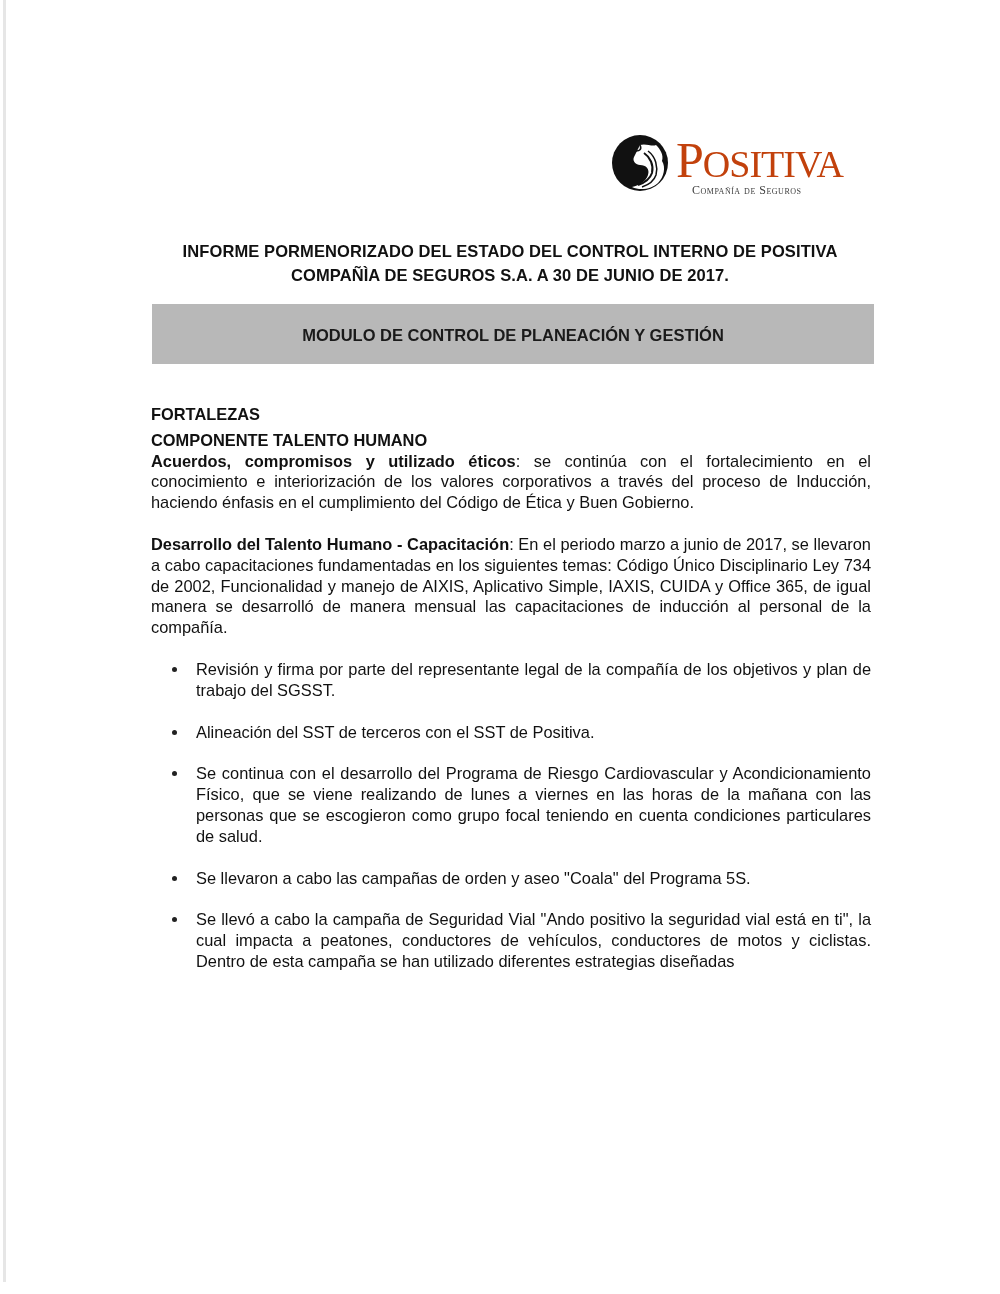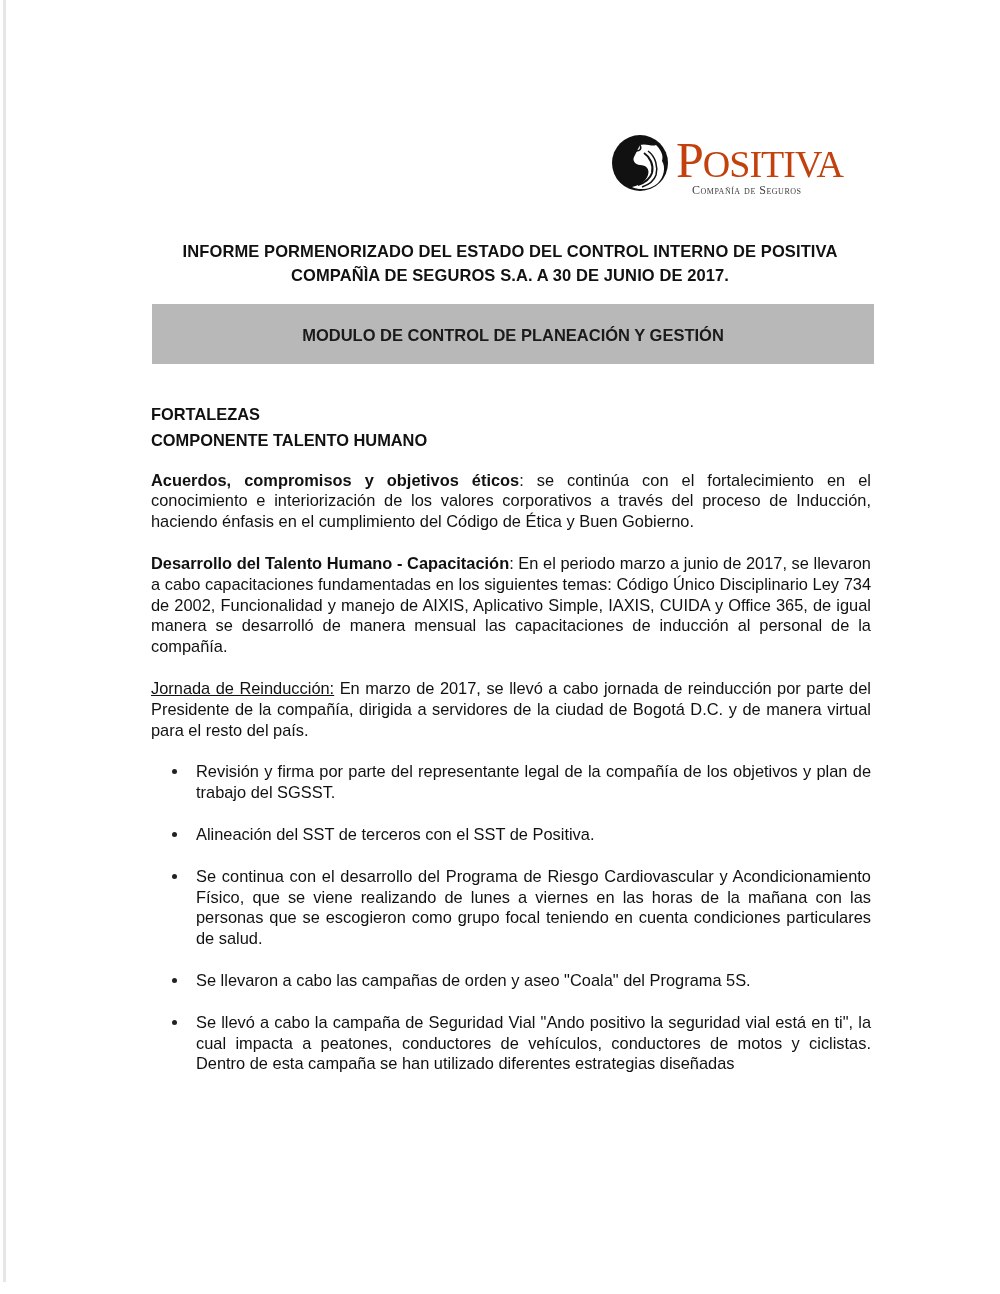--- a/index.html
+++ b/index.html
@@ -95,21 +95,21 @@
       top: 404px;
       width: 720px;
       font-size: 16.4px;
       line-height: 20.8px;
     }
     .h {
       font-weight: bold;
       margin: 0;
     }
     .h1 { margin-bottom: 5px; }
-    .h2 { margin-bottom: 19px; }
+    .h2 { }
     .para {
       margin: 0 0 21px 0;
       text-align: justify;
     }
     .para b { font-weight: bold; }
     .u { text-decoration: underline; }
     .bullets {
       list-style: none;
       margin: 0;
       padding: 0;
@@ -153,25 +153,24 @@
 </div>
 
 <div class="band">
   <span class="band-label">MODULO DE CONTROL DE PLANEACIÓN Y GESTIÓN</span>
 </div>
 
 <div class="content">
   <p class="h h1">FORTALEZAS</p>
   <p class="h h2">COMPONENTE TALENTO HUMANO</p>
 
-  <p class="para"><b>Acuerdos, compromisos y objetivos éticos</b><span>: se continúa con el fortalecimiento en el conocimiento e interiorización de los valores corporativos a través del proceso de Inducción, haciendo énfasis en el cumplimiento del Código de Ética y Buen Gobierno.</span></p>
+  <p class="para"><b>Acuerdos, compromisos y utilizado éticos</b><span>: se continúa con el fortalecimiento en el conocimiento e interiorización de los valores corporativos a través del proceso de Inducción, haciendo énfasis en el cumplimiento del Código de Ética y Buen Gobierno.</span></p>
 
   <p class="para"><b>Desarrollo del Talento Humano - Capacitación</b><span>: En el periodo marzo a junio de 2017, se llevaron a cabo capacitaciones fundamentadas en los siguientes temas: Código Único Disciplinario Ley 734 de 2002, Funcionalidad y manejo de AIXIS, Aplicativo Simple, IAXIS, CUIDA y Office 365, de igual manera se desarrolló de manera mensual las capacitaciones de inducción al personal de la compañía.</span></p>
 
-  <p class="para"><span class="u">Jornada de Reinducción:</span><span> En marzo de 2017, se llevó a cabo jornada de reinducción por parte del Presidente de la compañía, dirigida a servidores de la ciudad de Bogotá D.C. y de manera virtual para el resto del país.</span></p>
 
 
   <ul class="bullets">
     <li><span class="bullet-dot"></span><span>Revisión y firma por parte del representante legal de la compañía de los objetivos y plan de trabajo del SGSST.</span></li>
     <li><span class="bullet-dot"></span><span>Alineación del SST de terceros con el SST de Positiva.</span></li>
     <li><span class="bullet-dot"></span><span>Se continua con el desarrollo del Programa de Riesgo Cardiovascular y Acondicionamiento Físico, que se viene realizando de lunes a viernes en las horas de la mañana con las personas que se escogieron como grupo focal teniendo en cuenta condiciones particulares de salud.</span></li>
     <li><span class="bullet-dot"></span><span>Se llevaron a cabo las campañas de orden y aseo "Coala" del Programa 5S.</span></li>
     <li><span class="bullet-dot"></span><span>Se llevó a cabo la campaña de Seguridad Vial "Ando positivo la seguridad vial está en ti", la cual impacta a peatones, conductores de vehículos, conductores de motos y ciclistas. Dentro de esta campaña se han utilizado diferentes estrategias diseñadas</span></li>
   </ul>
 </div>

